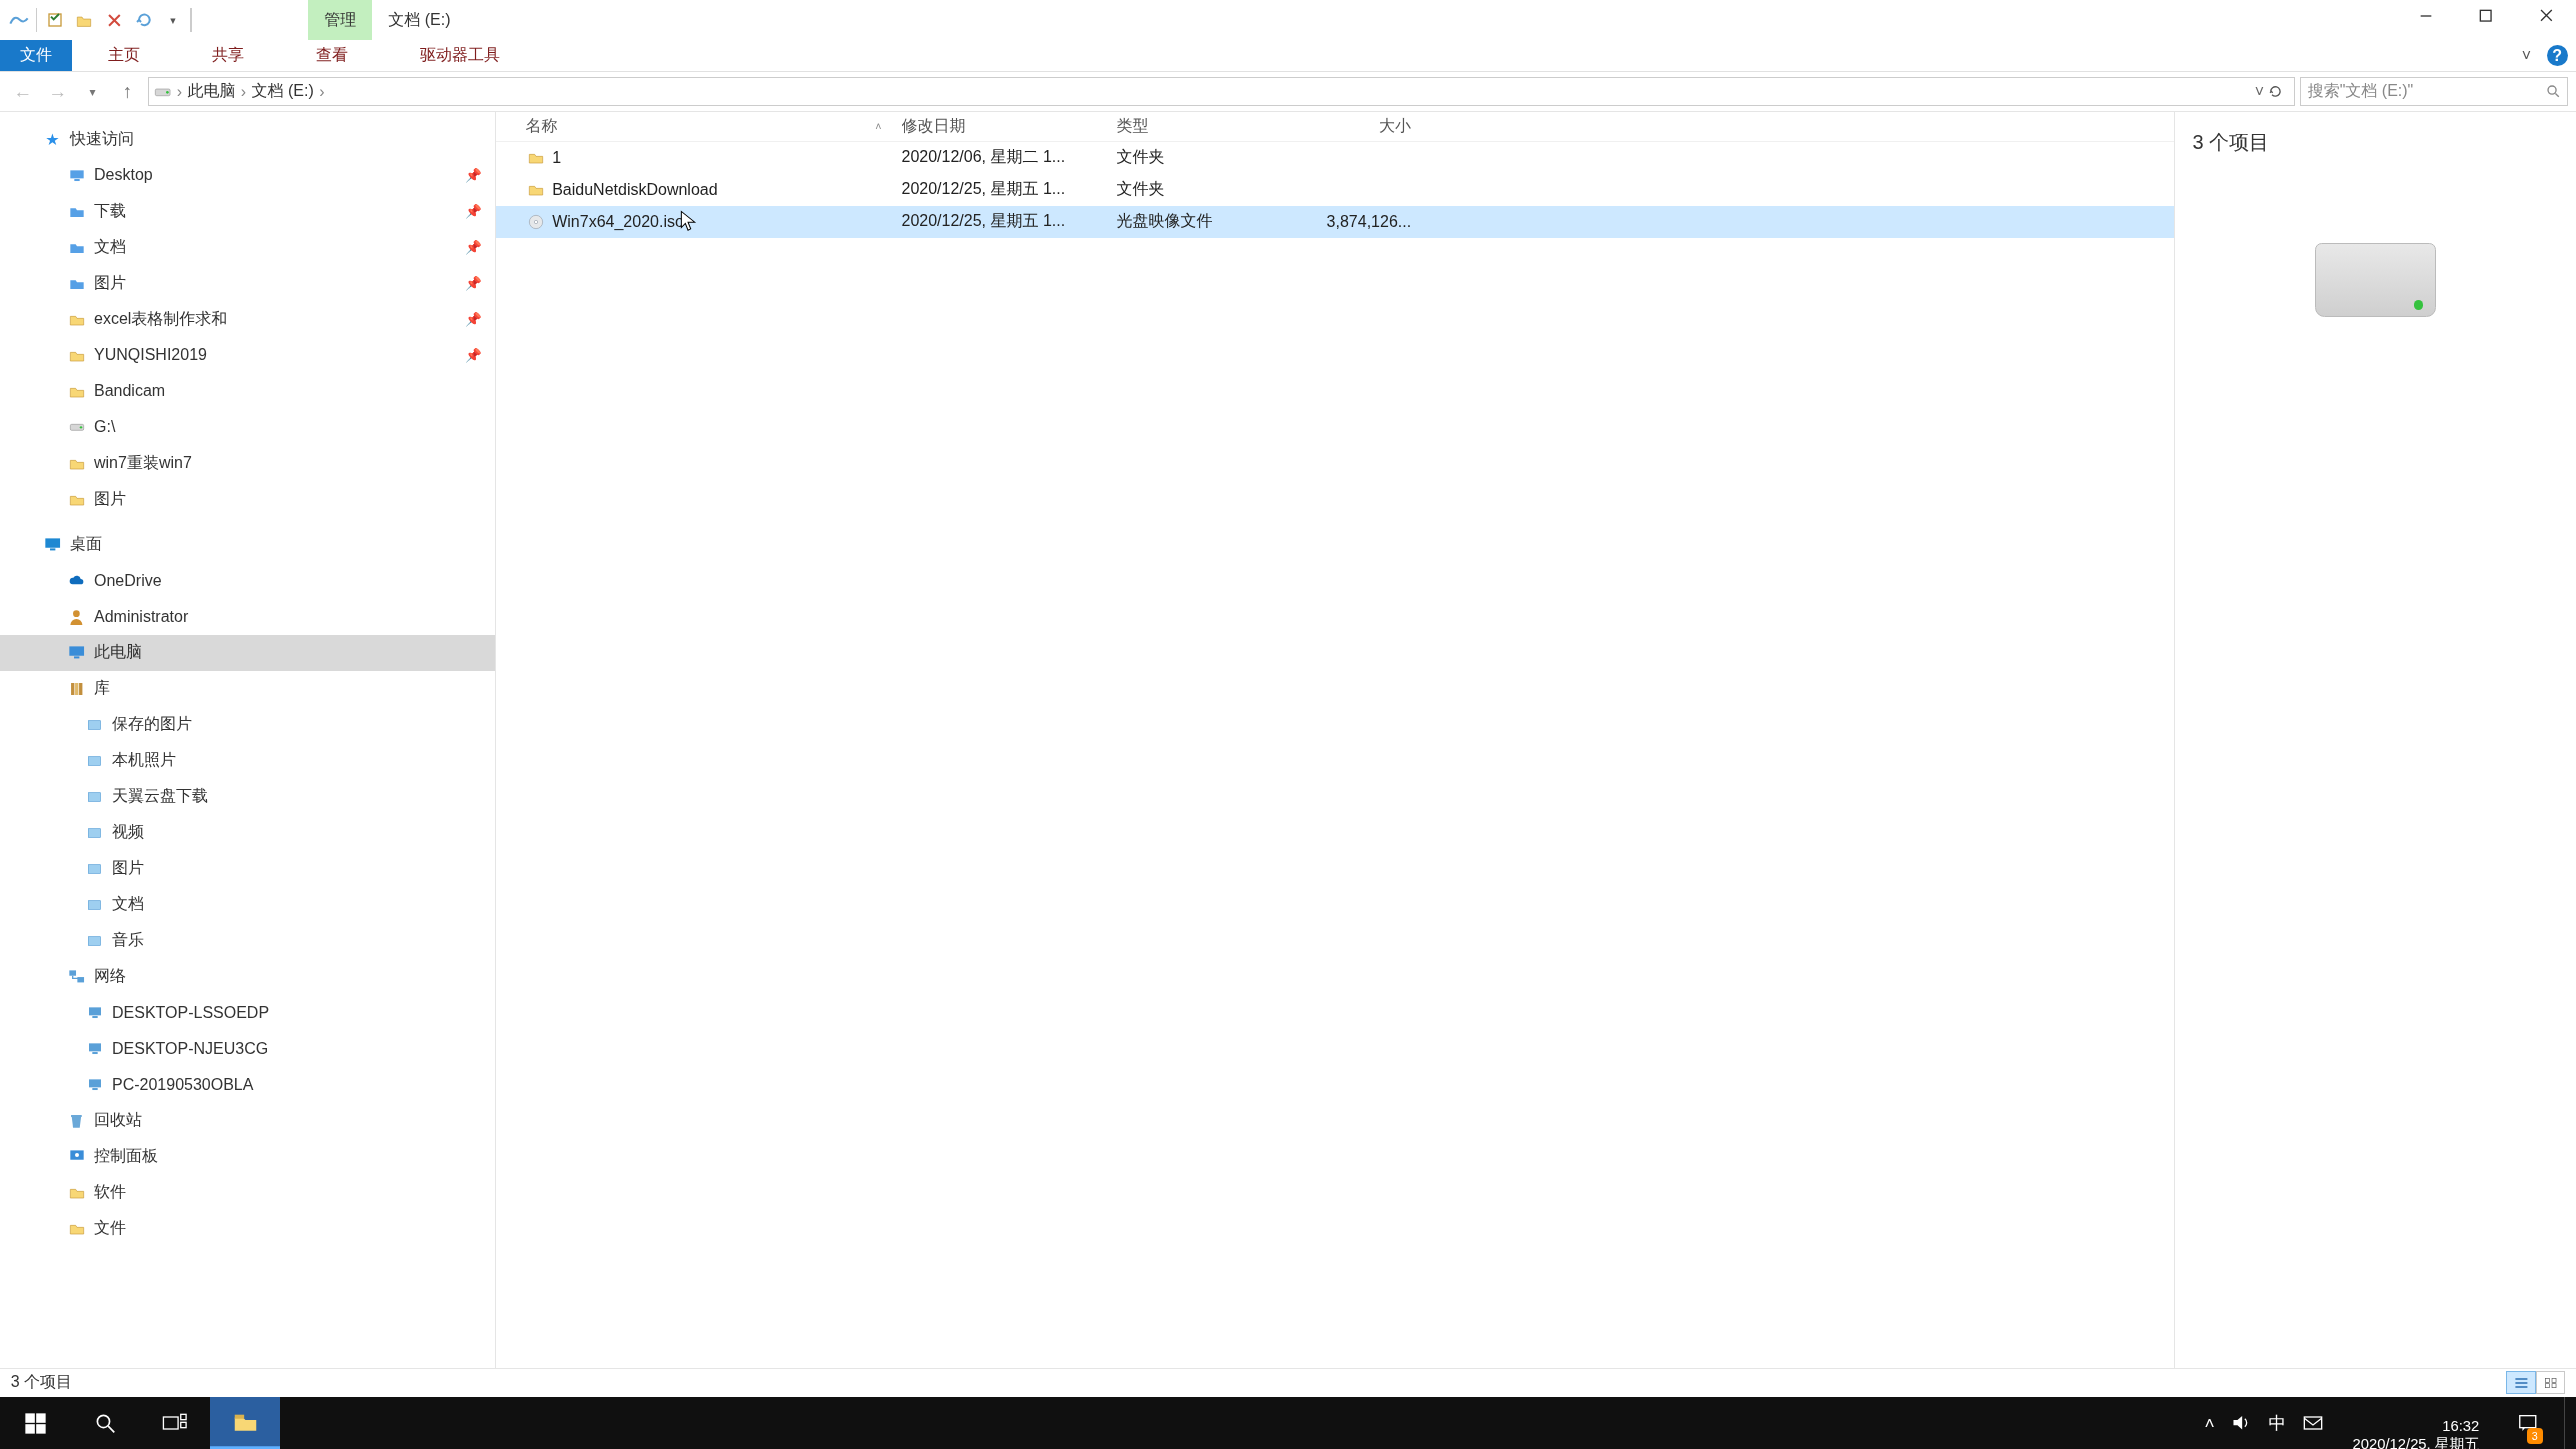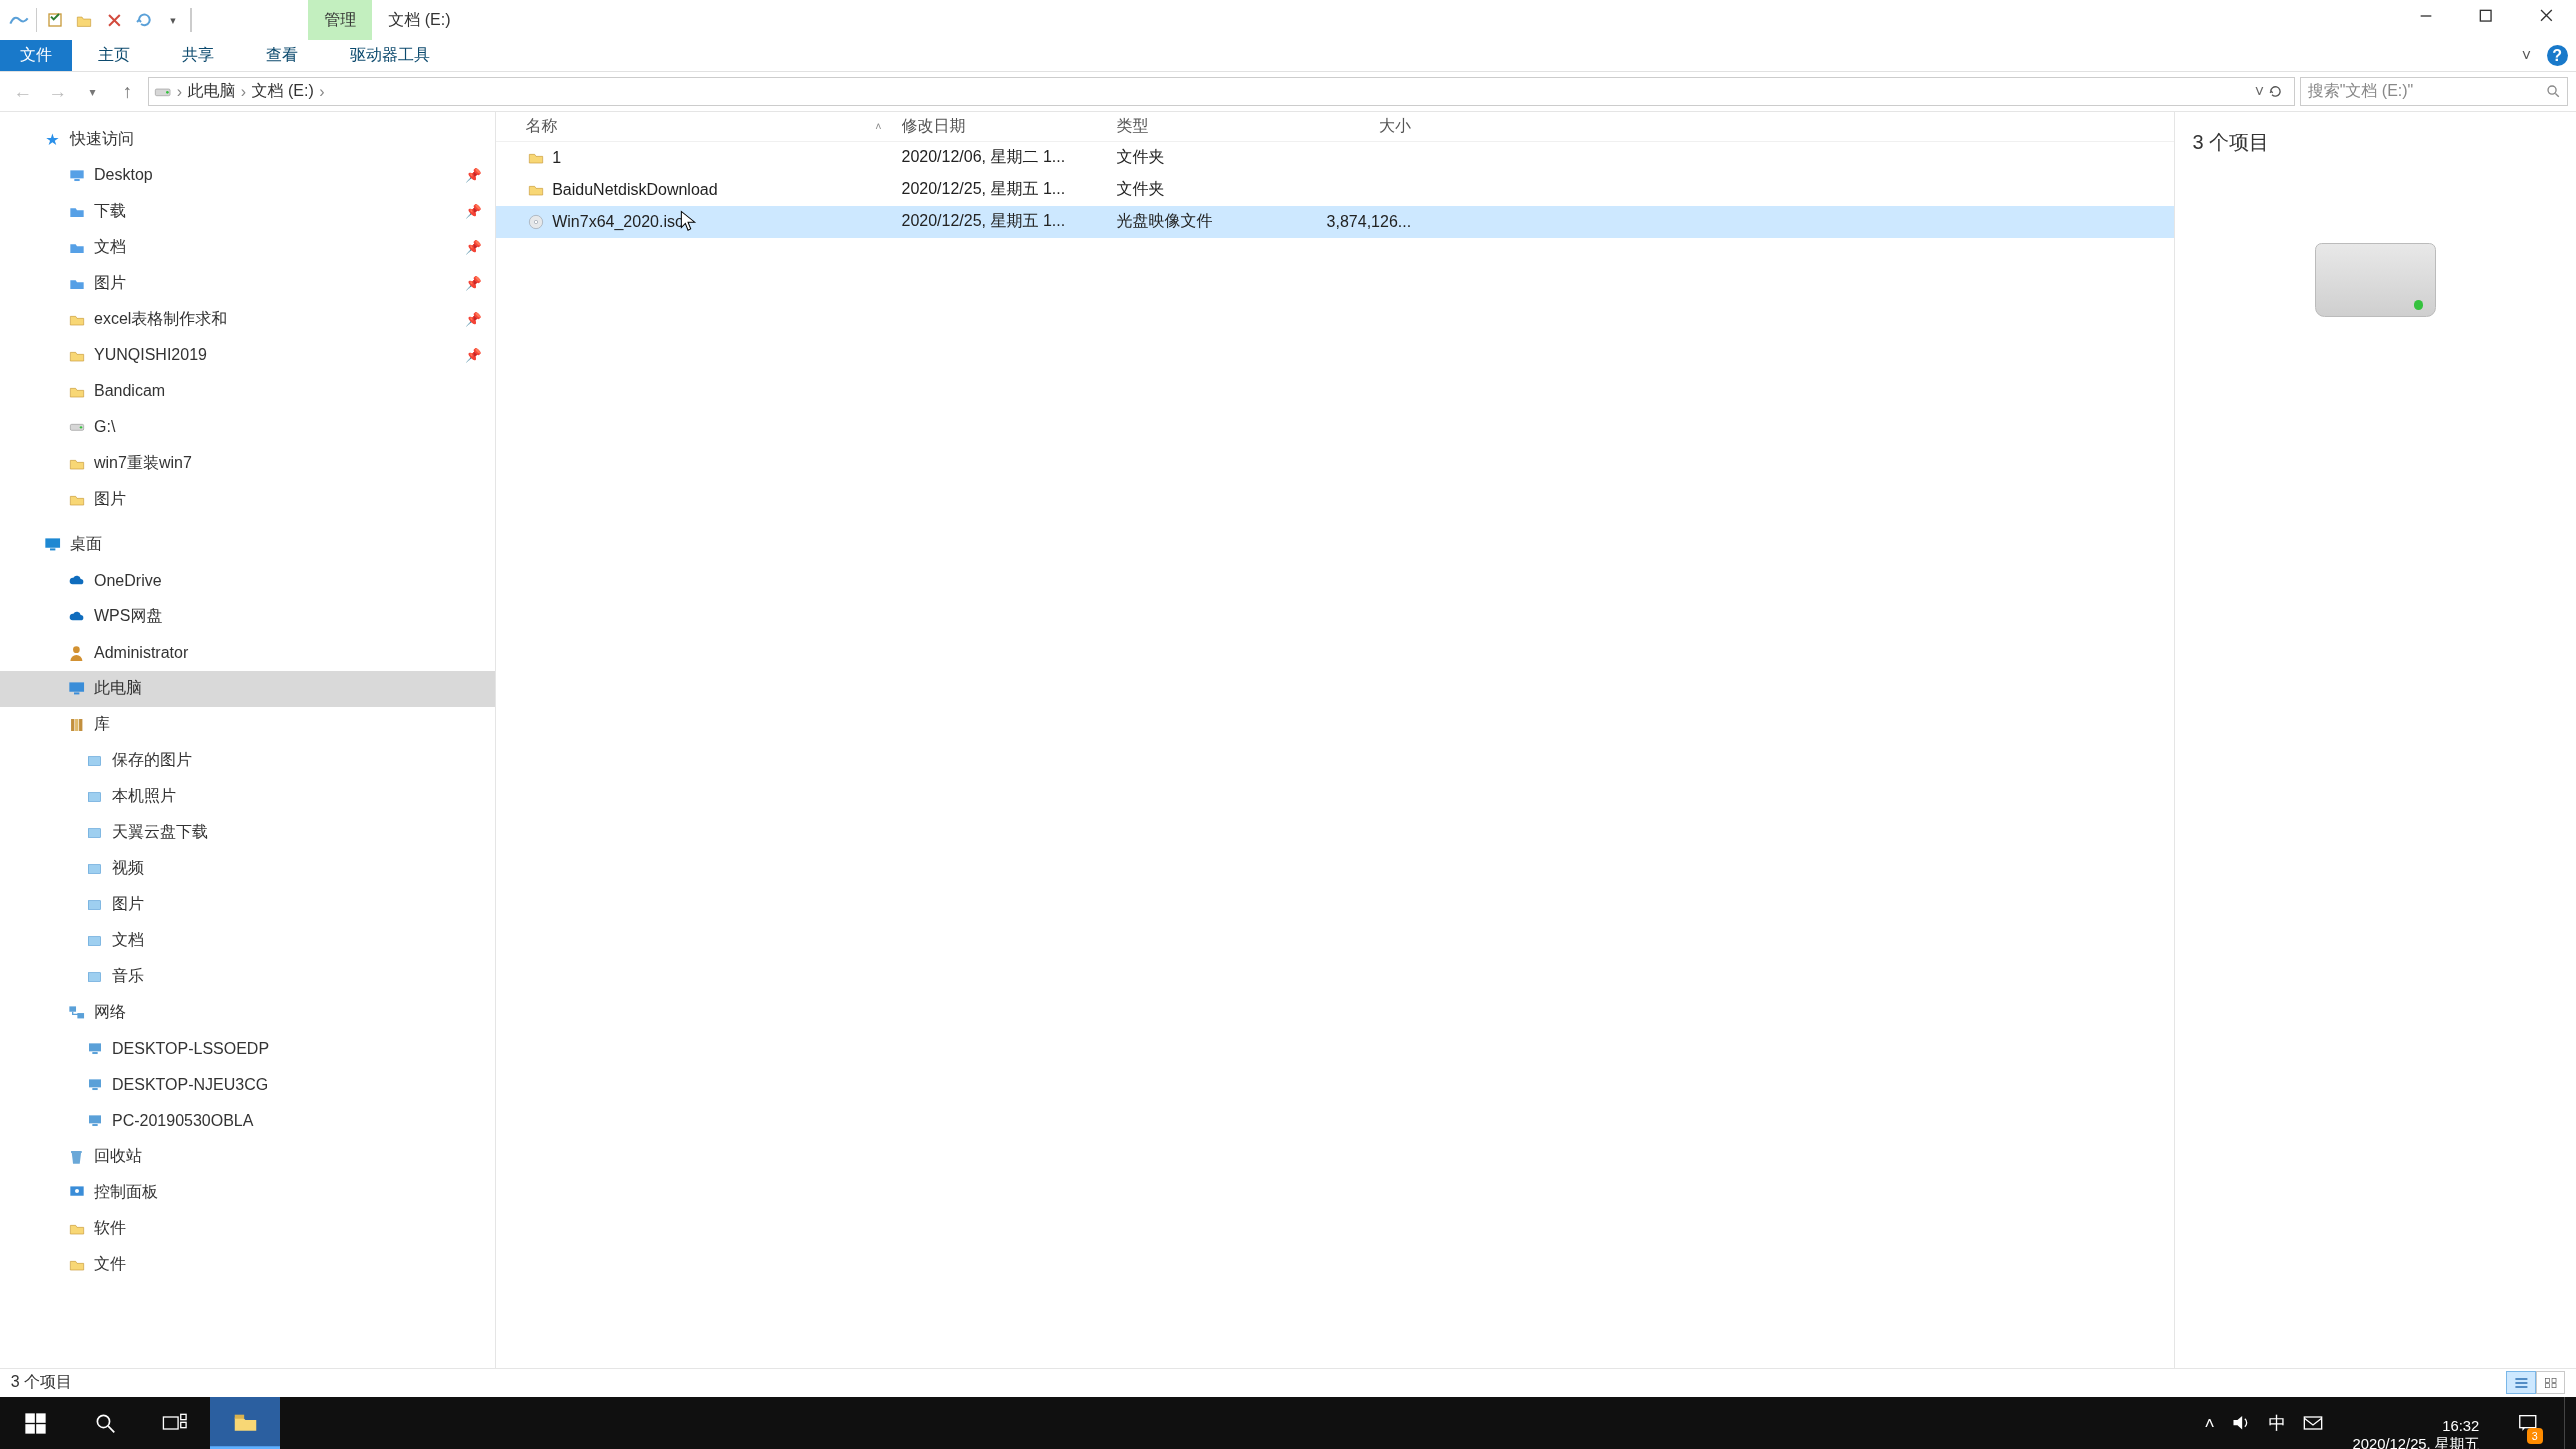--- a/index.html
+++ b/index.html
@@ -14,21 +14,21 @@
   .title-tab { height:40px; padding:0 16px; display:flex; flex-direction:column; justify-content:center; align-items:center; font-size:16px; color:#333; }
   .title-tab.contextual { background:#c3efbf; }
   .title-tab .ctx-label { font-size:16px; line-height:20px; }
   .title-tab .loc-label { font-size:16px; line-height:20px; }
   .wincontrols { position:absolute; right:0; top:0; display:flex; }
   .wincontrols .wbtn { width:60px; height:31px; display:flex; align-items:center; justify-content:center; font-size:16px; color:#333; }
   .wincontrols .wbtn.close { color:#333; }
 
   
   .ribbon { height:32px; display:flex; align-items:stretch; border-bottom:1.3px solid #e1e1e1; }
-  .ribbon .rtab { padding:0 26px; display:flex; align-items:center; font-size:16px; color:#0c4a6e; }
+  .ribbon .rtab { padding:0 36px; display:flex; align-items:center; font-size:16px; color:#7f1d1d; }
   .ribbon .rtab.file { background:#1979ca; color:#fff; padding:0 20px; }
   .ribbon .help-area { margin-left:auto; display:flex; align-items:center; padding-right:8px; gap:6.7px; }
   .ribbon .helpbtn { width:27px; height:27px; display:flex; align-items:center; justify-content:center; font-size:16px; }
   .helpbtn.circle { width:21.5px; height:21.5px; border-radius:50%; background:#1979ca; color:#fff; font-weight:bold; }
 
   
   .addrrow { height:40px; display:flex; align-items:center; padding:0 8px; gap:5.4px; border-bottom:1.3px solid #e5e5e5; }
   .navbtn { width:29.5px; height:29.5px; display:flex; align-items:center; justify-content:center; font-size:19px; color:#777; }
   .navbtn.disabled { color:#bbb; }
   .addrbox { flex:1; height:29.5px; border:1.3px solid #ccc; display:flex; align-items:center; padding:0 5.4px; font-size:16px; color:#333; gap:5.4px; }
@@ -330,28 +330,20 @@
         <div class="item lvl2">
           <span class="ico">
             <svg width="17.4" height="12" viewBox="0 0 26 18">
               <path d="M7 14a5 5 0 0 1 1-10 6 6 0 0 1 11 2 4 4 0 0 1 0 8z" fill="#0f6cbd"></path>
             </svg>
           </span>
           <span>OneDrive</span>
         </div>
         <div class="item lvl2">
           <span class="ico">
-            <svg width="17.4" height="12" viewBox="0 0 26 18">
-              <path d="M7 14a5 5 0 0 1 1-10 6 6 0 0 1 11 2 4 4 0 0 1 0 8z" fill="#0f6cbd"></path>
-            </svg>
-          </span>
-          <span>WPS网盘</span>
-        </div>
-        <div class="item lvl2">
-          <span class="ico">
             <svg width="14.8" height="16" viewBox="0 0 22 24">
               <circle cx="11" cy="7" r="5" fill="#d29132"></circle>
               <path d="M2 24a9 9 0 0 1 18 0z" fill="#d29132"></path>
             </svg>
           </span>
           <span>Administrator</span>
         </div>
         <div class="item lvl2 selected">
           <span class="ico">
             <svg width="17.4" height="14.8" viewBox="0 0 26 22">

